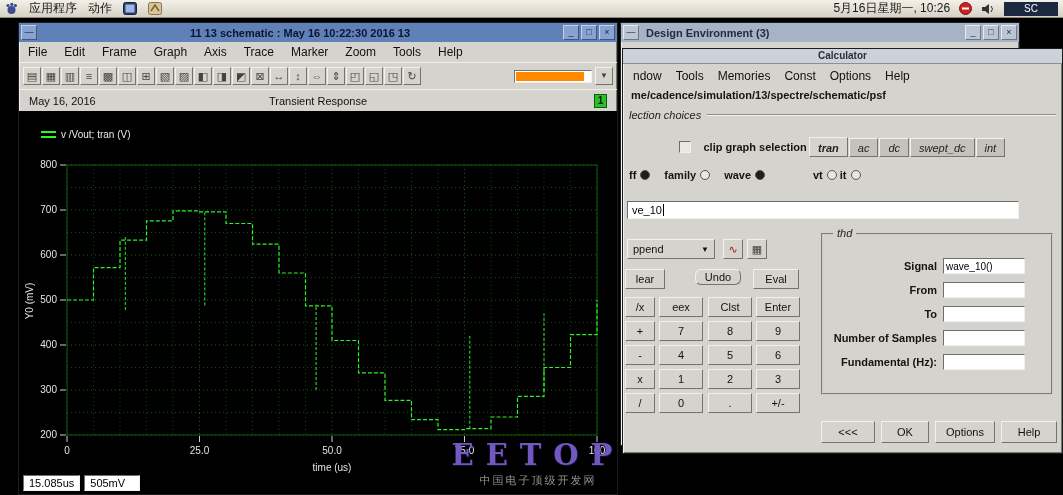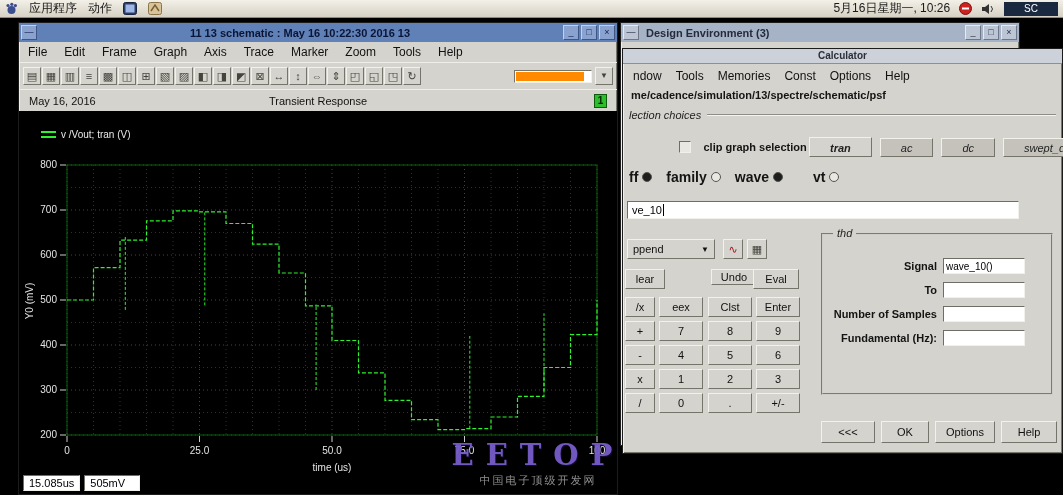--- a/index.html
+++ b/index.html
@@ -71,25 +71,25 @@
   .calc .menubar { height:22px; gap:14px; padding:2px 10px 0; }
   .calc-path { padding:3px 8px 0; font-size:11px; font-weight:bold; color:#141414; }
   .sep-row { display:flex; align-items:center; margin:8px 6px 0; }
   .sep-label { font-size:11px; font-style:italic; color:#222; margin-right:6px; }
   .sep-line { flex:1; height:2px; border-top:1px solid #8f8e86; border-bottom:1px solid #f4f3ee; }
 
   .checkbox { width:12px; height:12px; background:#e9e7e1; border:1px solid; border-color:#6e6d66 #f1f0ea #f1f0ea #6e6d66; display:inline-block; vertical-align:middle; }
   .bold-label { font-size:11px; font-weight:bold; color:#141414; margin-left:8px; vertical-align:middle; }
 
   .tab-row { display:flex; align-items:flex-end; position:absolute; }
-  .tab { padding:3px 20px 2px; font-size:11px; font-style:italic; color:#222; background:#c4c2bb;
-         border:1px solid; border-color:#f2f1ec #75746b #75746b #f2f1ec; margin-right:8px; white-space:nowrap; }
+  .tab { padding:3px 8px 2px; font-size:11px; font-style:italic; color:#222; background:#c4c2bb;
+         border:1px solid; border-color:#f2f1ec #75746b #75746b #f2f1ec; margin-right:1px; white-space:nowrap; }
   .tab.selected { background:#d5d3cd; font-weight:bold; padding-top:4px; }
 
-  .radio-row { display:flex; position:absolute; font-size:14px; font-weight:bold; color:#141414; }
+  .radio-row { display:flex; position:absolute; font-size:11px; font-weight:bold; color:#141414; }
   .radio-item { display:flex; align-items:center; }
   .radio { width:10px; height:10px; border-radius:50%; background:#e9e7e1; border:1px solid #55544d; display:inline-block; margin-left:4px; }
   .radio.on { background:#1e1e1e; }
 
   .buffer { position:absolute; background:#fff; border:1px solid; border-color:#6e6d66 #f1f0ea #f1f0ea #6e6d66; display:flex; align-items:center; padding:0 4px; font-size:11px; color:#000; }
   .caret { display:inline-block; width:1px; height:12px; background:#000; margin-left:1px; }
 
   .btn { background:#d5d3cd; border:1px solid; border-color:#f2f1ec #75746b #75746b #f2f1ec;
          font-size:11px; color:#111; display:flex; align-items:center; justify-content:center; white-space:nowrap; }
   .k-btn { position:absolute; height:20px; }
@@ -204,21 +204,21 @@
       </span>
       <span class="radio-item">
         <span>family</span>
         <span class="radio"></span>
       </span>
       <span class="radio-item">
         <span>wave</span>
         <span class="radio on"></span>
       </span>
     </div>
-  <div class="radio-row" id="probe-radios" style="left:190px;top:120px;gap:20px;flex-direction:column;">
+  <div class="radio-row" id="probe-radios" style="left:190px;top:120px;gap:3px;">
       <span class="radio-item">
         <span>vt</span>
         <span class="radio"></span>
       </span>
       <span class="radio-item">
         <span>it</span>
         <span class="radio"></span>
       </span>
     </div>
 
@@ -229,21 +229,21 @@
 
   <div class="btn append-btn" style="left:4px;top:190px;width:88px;height:20px;">
     <span>ppend</span>
     <span class="arrow-sm">▼</span>
   </div>
   <span class="tool-btn" style="position:absolute;left:100px;top:190px;width:20px;height:20px;line-height:18px;color:#a02020;">∿</span>
   <span class="tool-btn" style="position:absolute;left:124px;top:190px;width:20px;height:20px;line-height:18px;">▦</span>
 
   <div id="calc-actions">
       <span class="btn" style="position: absolute; left: 2px; top: 220px; width: 40px; height: 20px;">lear</span>
-      <span class="btn" style="position: absolute; left: 88px; top: 220px; width: 46px; height: 16px;">Undo</span>
+      <span class="btn" style="position: absolute; left: 72px; top: 220px; width: 46px; height: 16px; border-radius: 6px;">Undo</span>
       <span class="btn" style="position: absolute; left: 130px; top: 220px; width: 46px; height: 20px;">Eval</span>
     </div>
   <div id="keypad" style="position:absolute;left:2px;top:248px;width:180px;height:120px;">
       <span class="btn k-btn" style="left: 0px; top: 0px; width: 30px;">/x</span>
       <span class="btn k-btn" style="left: 34px; top: 0px; width: 44px;">eex</span>
       <span class="btn k-btn" style="left: 83px; top: 0px; width: 44px;">Clst</span>
       <span class="btn k-btn" style="left: 131px; top: 0px; width: 44px;">Enter</span>
       <span class="btn k-btn" style="left: 0px; top: 24px; width: 30px;">+</span>
       <span class="btn k-btn" style="left: 34px; top: 24px; width: 44px;">7</span>
       <span class="btn k-btn" style="left: 83px; top: 24px; width: 44px;">8</span>
@@ -261,20 +261,24 @@
       <span class="btn k-btn" style="left: 83px; top: 96px; width: 44px;">.</span>
       <span class="btn k-btn" style="left: 131px; top: 96px; width: 44px;">+/-</span>
     </div>
 
   <div class="fieldset" style="left:198px;top:184px;width:232px;height:162px;">
     <span class="fieldset-label">thd</span>
     <div id="thd-fields">
         <div class="field-row">
           <span class="field-label">Signal</span>
           <input class="field-input" value="wave_10()" readonly="" style="">
+        </div>
+        <div class="field-row">
+          <span class="field-label">From</span>
+          <input class="field-input" value="" readonly="" style="">
         </div>
         <div class="field-row">
           <span class="field-label">To</span>
           <input class="field-input" value="" readonly="" style="">
         </div>
         <div class="field-row">
           <span class="field-label">Number of Samples</span>
           <input class="field-input" value="" readonly="" style="">
         </div>
         <div class="field-row">

